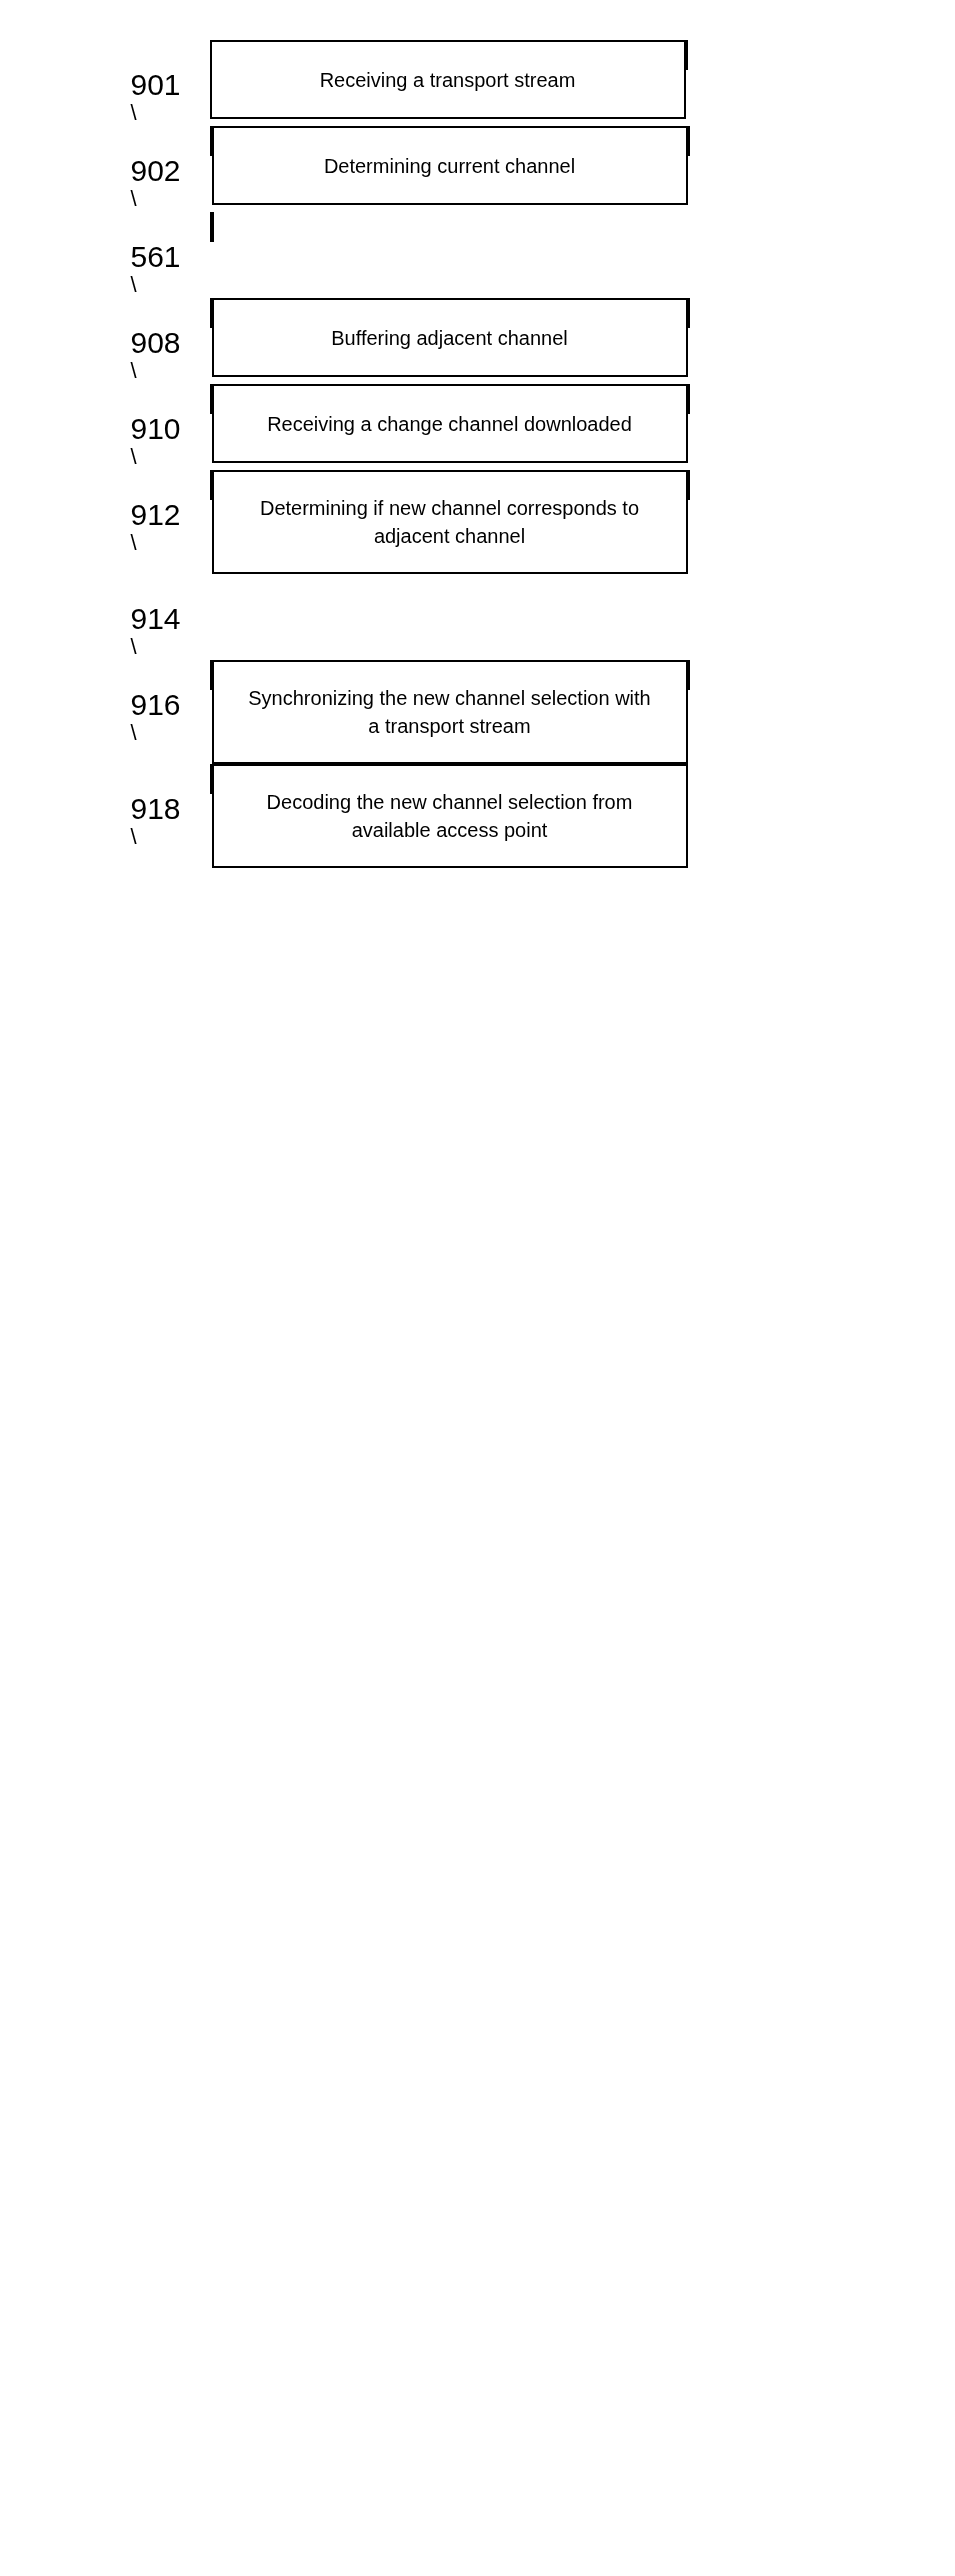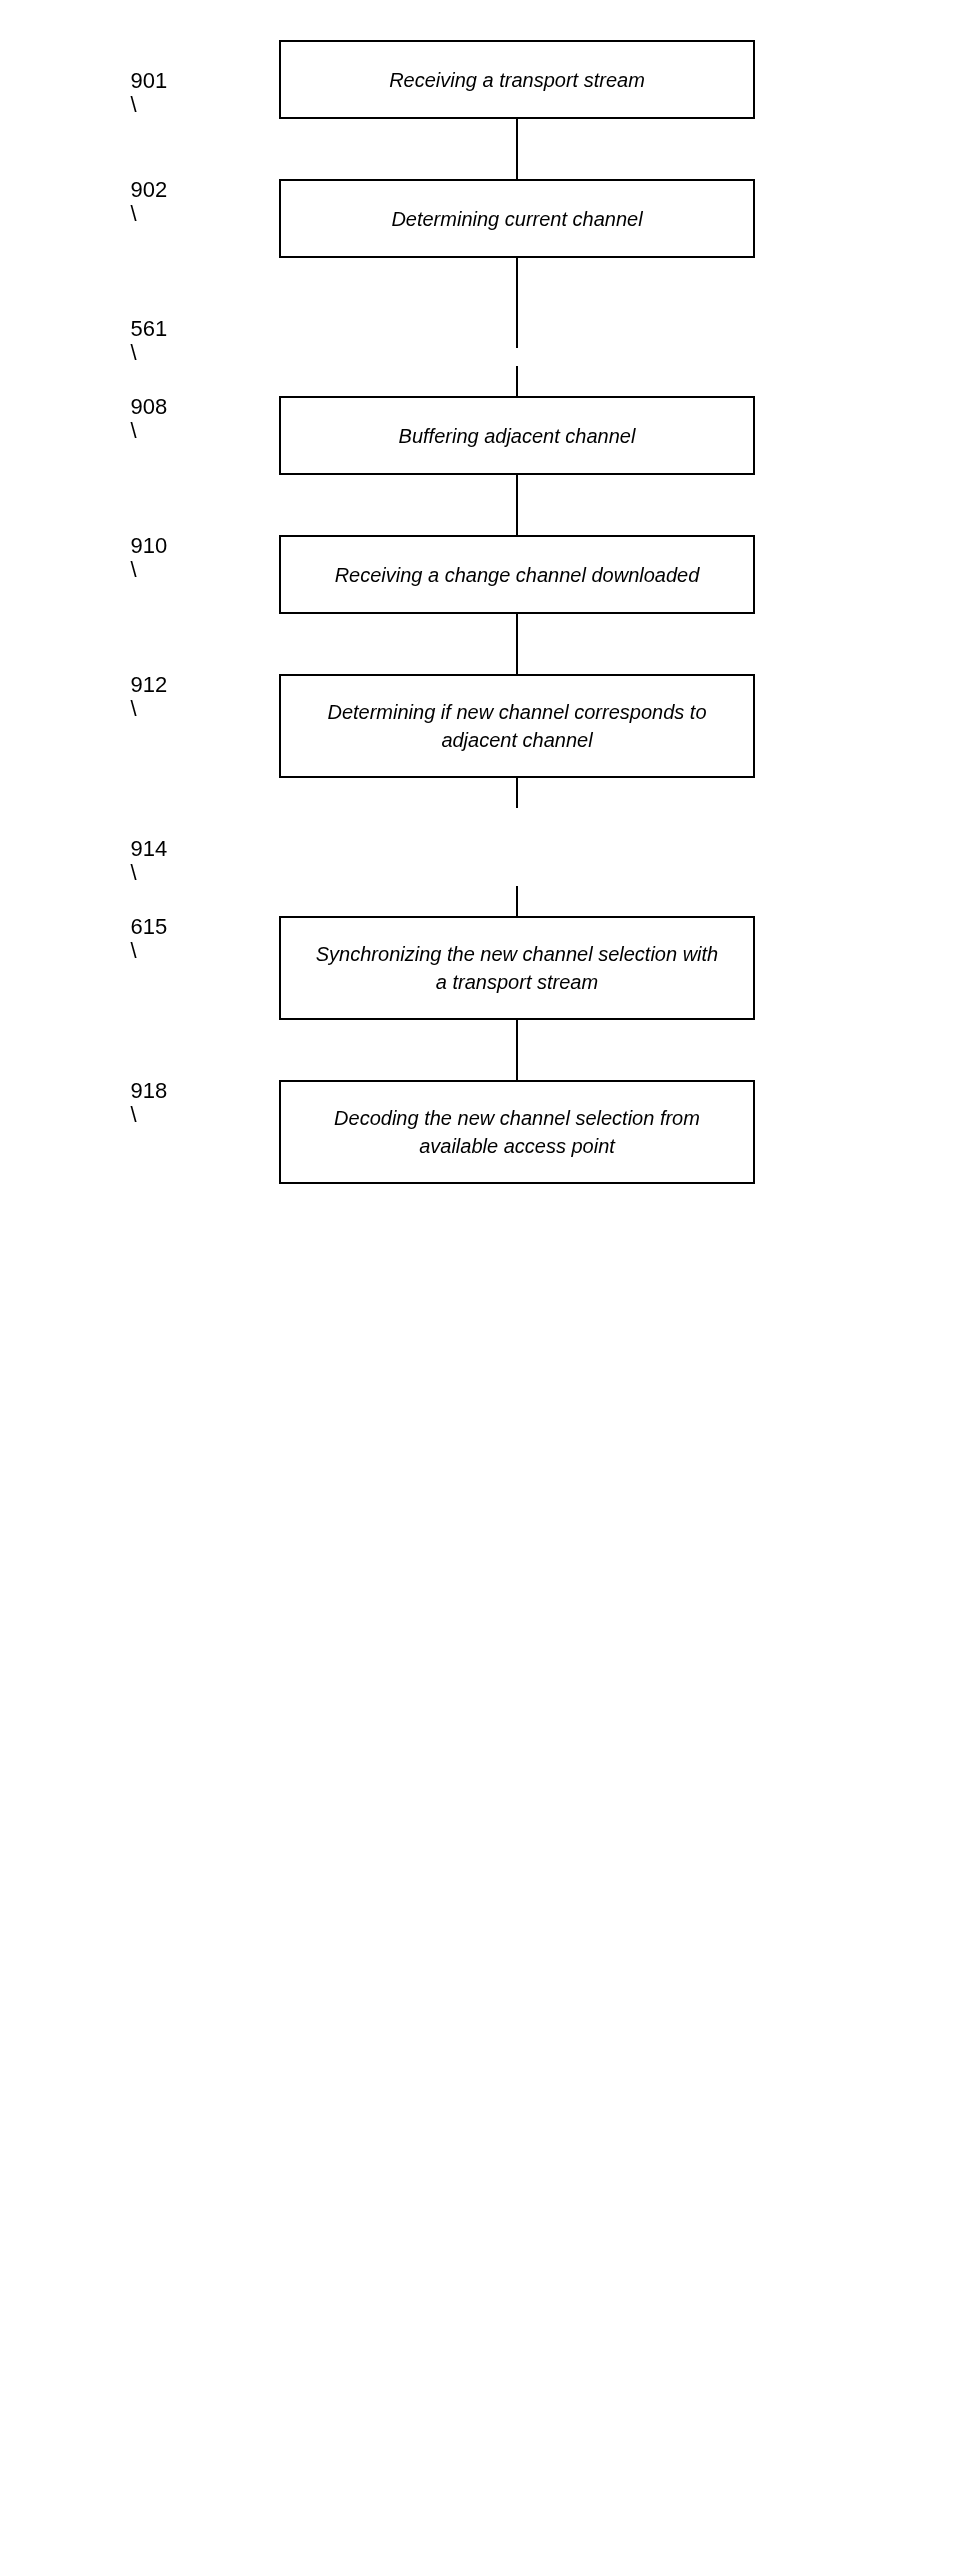--- a/index.html
+++ b/index.html
@@ -28,44 +28,42 @@
 
     .flow-item {
       display: flex;
       align-items: flex-start;
       width: 100%;
       position: relative;
       margin-bottom: 0;
     }
 
     .step-label {
-      font-size: 22px;
+      font-size: 30px;
       font-weight: normal;
       color: #000000;
       width: 79px;
       min-width: 79px;
       padding-top: 28px;
       text-align: left;
       position: relative;
     }
 
     .step-label::after {
       content: '\\';
       display: block;
       font-size: 22px;
       color: #000000;
       margin-top: -2px;
     }
 
     .box-connector {
       display: flex;
-      flex-direction: column;
-      align-items: center;
+      flex-direction: row;
       flex: 1;
-      font-style: italic;
     }
 
     .connector-line {
       width: 2px;
       background: #000000;
     }
 
     .connector-line-top {
       height: 30px;
     }
@@ -136,21 +134,21 @@
       <div class="box-connector">
         <div class="connector-line connector-line-top"></div>
         <div class="flow-box">Determining if new channel corresponds to adjacent channel</div>
         <div class="connector-line connector-line-bottom"></div>
       </div>
     </div>
     <div class="flow-item">
       <div class="step-label">914</div>
     </div>
     <div class="flow-item">
-      <div class="step-label">615</div>
+      <div class="step-label">916</div>
       <div class="box-connector">
         <div class="connector-line connector-line-top"></div>
         <div class="flow-box">Synchronizing the new channel selection with a transport stream</div>
         <div class="connector-line connector-line-bottom"></div>
       </div>
     </div>
     <div class="flow-item">
       <div class="step-label">918</div>
       <div class="box-connector">
         <div class="connector-line connector-line-top"></div>

